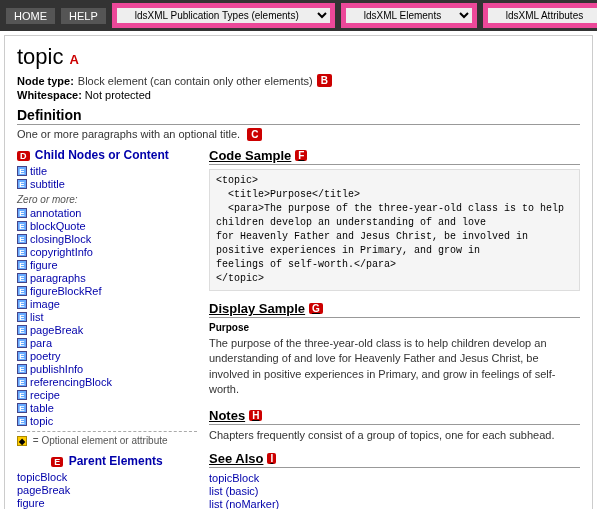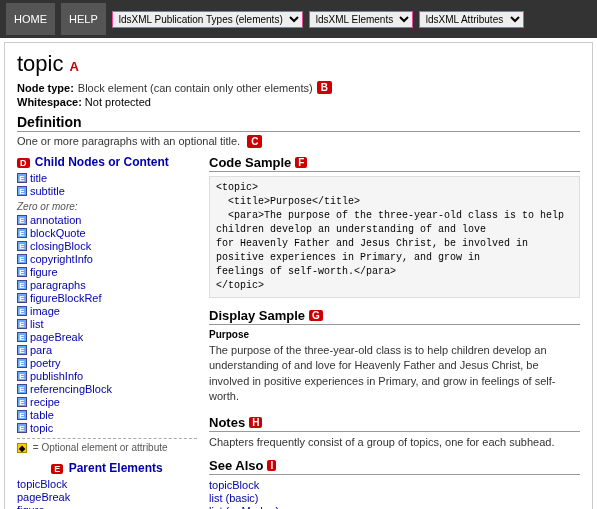--- a/index.html
+++ b/index.html
@@ -10,29 +10,29 @@
       background: #333;
       display: flex;
       align-items: center;
       padding: 3px 6px;
       gap: 6px;
     }
     .nav-btn {
       background: #555;
       color: #fff;
       border: none;
-      padding: 10px 8px;
+      padding: 2px 8px;
       font-size: 11px;
       cursor: pointer;
     }
     .nav-select {
       font-size: 10px;
-      padding: 1px 2px;
+      padding: 1px 14px;
       background: #eee;
-      border: 1px solid #ec4899;
+      border: 5px solid #ec4899;
       cursor: pointer;
     }
 
     
     .main-content {
       padding: 8px 12px;
       border: 1px solid #ccc;
       margin: 4px;
     }
 
@@ -179,20 +179,21 @@
     .right-section { margin-bottom: 10px; }
     .right-section-title {
       font-size: 13px;
       font-weight: bold;
       border-bottom: 1px solid #999;
       margin-bottom: 4px;
       padding-bottom: 1px;
       display: flex;
       align-items: center;
       gap: 4px;
+      text-decoration: underline;
     }
     .badge-f, .badge-g, .badge-h, .badge-i, .badge-j {
       font-weight: bold;
       font-size: 10px;
       padding: 0px 3px;
       border-radius: 2px;
     }
     .badge-f { background: #c00; color: #fff; }
     .badge-g { background: #c00; color: #fff; }
     .badge-h { background: #c00; color: #fff; }

